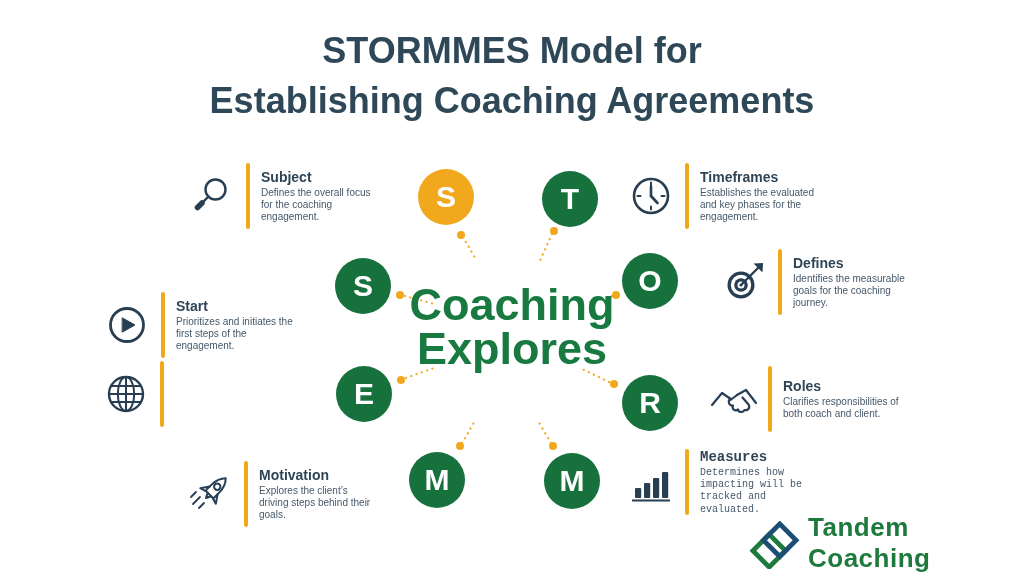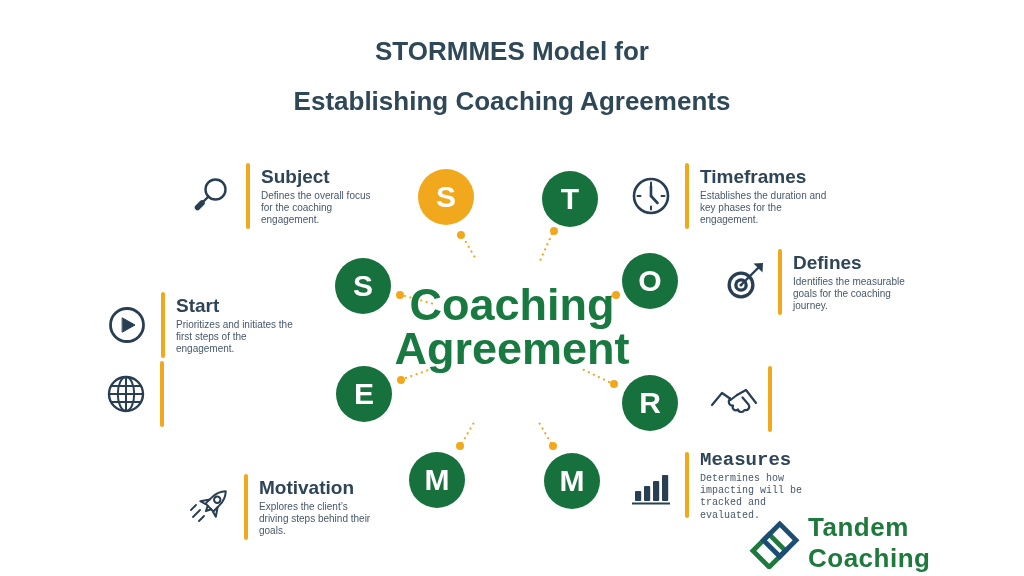--- a/index.html
+++ b/index.html
@@ -1,23 +1,23 @@
 <!DOCTYPE html>
 <html><head>
 <meta charset="utf-8">
 <style>
   html,body{margin:0;padding:0;background:#ffffff;}
   .canvas{position:relative;width:1024px;height:576px;background:#ffffff;overflow:hidden;
           font-family:"Liberation Sans",sans-serif;}
   .title{position:absolute;top:26px;left:0;width:100%;text-align:center;
-         font-size:26px;font-weight:700;color:#2F4858;line-height:50px;}
+         font-size:36px;font-weight:700;color:#2F4858;line-height:50px;}
   .item{position:absolute;display:flex;align-items:center;min-height:66px;}
   .item-icon{display:flex;align-items:center;justify-content:center;width:52px;}
   .item-bar{width:4px;height:66px;background:#F2A81D;border-radius:2px;margin:0 11px 0 8px;flex:none;}
-  .item-title{font-size:19px;font-weight:700;color:#2E4557;margin-bottom:2px;}
+  .item-title{font-size:14px;font-weight:700;color:#2E4557;margin-bottom:2px;}
   .item-desc{font-size:10px;color:#46586A;line-height:1.22;}
   .circle{position:absolute;width:56px;height:56px;border-radius:50%;color:#ffffff;
           font-size:30px;font-weight:700;display:flex;align-items:center;justify-content:center;}
   .circle.green{background:#17713C;}
   .circle.yellow{background:#F2A81D;}
   .center-label{position:absolute;left:362px;top:283px;width:300px;text-align:center;
           font-size:45px;font-weight:700;color:#187A40;line-height:44px;}
   .connectors{position:absolute;left:0;top:0;pointer-events:none;}
   .dotline{stroke:#F2A81D;stroke-width:2.2;stroke-linecap:round;stroke-dasharray:0.1 5.5;fill:none;}
   .bigdot{fill:#F2A81D;}
@@ -75,21 +75,21 @@
     </div>
   <div class="circle green" style="left:409px;top:452px;">
       <span>M</span>
     </div>
   <div class="circle green" style="left:544px;top:453px;">
       <span>M</span>
     </div>
 
   <div class="center-label">
     <div>Coaching</div>
-    <div>Agreement</div>
+    <div>Explores</div>
   </div>
 
   <div class="item" style="left:186px;top:163px;">
     <div class="item-icon">
       <svg class="ic" width="42" height="42" viewBox="0 0 42 42">
         <circle cx="24.5" cy="14.5" r="10" stroke-width="2.4"></circle>
         <line x1="17.5" y1="21.5" x2="12.5" y2="26.5" stroke-width="2.4"></line>
         <line x1="11" y1="28" x2="6.5" y2="32.5" stroke-width="5.5"></line>
       </svg>
     </div>
@@ -121,21 +121,21 @@
         <ellipse cx="20" cy="20" rx="8.2" ry="17" stroke-width="2"></ellipse>
         <line x1="3" y1="20" x2="37" y2="20" stroke-width="2"></line>
         <line x1="5.8" y1="12" x2="34.2" y2="12" stroke-width="2"></line>
         <line x1="5.8" y1="28" x2="34.2" y2="28" stroke-width="2"></line>
         <line x1="20" y1="3" x2="20" y2="37" stroke-width="2"></line>
       </svg>
     </div>
     <div class="item-bar"></div>
   </div>
 
-  <div class="item" style="left:184px;top:474px;">
+  <div class="item" style="left:184px;top:461px;">
     <div class="item-icon">
       <svg class="ic" width="48" height="48" viewBox="0 0 48 48">
         <g transform="rotate(45 27 21)" stroke-width="2">
           <path d="M27 3 C30.5 6.5 32.5 12 32.5 17.5 L32.5 26 L21.5 26 L21.5 17.5 C21.5 12 23.5 6.5 27 3 Z"></path>
           <circle cx="27" cy="15" r="3.2"></circle>
           <path d="M21.5 20 L16 28 L21.5 26.5"></path>
           <path d="M32.5 20 L38 28 L32.5 26.5"></path>
           <path d="M24.5 26 L27 31 L29.5 26"></path>
         </g>
         <path d="M5 27 L10 22 M7 34 L14 27 M13 38 L18 33" stroke-width="1.8"></path>
@@ -153,21 +153,21 @@
       <svg class="ic" width="40" height="40" viewBox="0 0 40 40">
         <circle cx="20" cy="20" r="17" stroke-width="2.6"></circle>
         <path d="M20 6.5 L20 9.5 M20 30.5 L20 33.5 M6.5 20 L9.5 20 M30.5 20 L33.5 20" stroke-width="2"></path>
         <line x1="20" y1="20" x2="20" y2="10.5" stroke-width="2.6"></line>
         <line x1="20" y1="20" x2="26.5" y2="27" stroke-width="2.6"></line>
       </svg>
     </div>
     <div class="item-bar"></div>
     <div class="item-text" style="width:128px;">
       <div class="item-title">Timeframes</div>
-      <div class="item-desc">Establishes the duration and key phases for the engagement.</div>
+      <div class="item-desc">Establishes the evaluated and key phases for the engagement.</div>
     </div>
   </div>
 
   <div class="item" style="left:718px;top:249px;">
     <div class="item-icon">
       <svg width="42" height="42" viewBox="0 0 42 42">
         <circle cx="18" cy="24" r="13.5" fill="#273E53"></circle>
         <circle cx="18" cy="24" r="10.2" fill="#ffffff"></circle>
         <circle cx="18" cy="24" r="6.8" fill="#273E53"></circle>
         <circle cx="18" cy="24" r="3.5" fill="#ffffff"></circle>
@@ -186,20 +186,24 @@
   <div class="item" style="left:708px;top:366px;">
     <div class="item-icon">
       <svg class="ic" width="52" height="42" viewBox="0 0 52 42">
         <path d="M4 27 L14 15 L22 20.5" stroke-width="2.2"></path>
         <path d="M48 25 L38 12 L29 17" stroke-width="2.2"></path>
         <path d="M22 20.5 C19.5 24 21 27.5 25 27.5 C23.5 31 27 33.5 30 31.5 C30.5 34.5 35 35 36.5 32 C40 33 42.5 29.5 40.5 26.5 L34.5 19.5" stroke-width="2.2"></path>
         <path d="M29 17 L22.5 22" stroke-width="2.2"></path>
       </svg>
     </div>
     <div class="item-bar"></div>
+    <div class="item-text" style="width:134px;">
+      <div class="item-title">Roles</div>
+      <div class="item-desc">Clarifies responsibilities of both coach and client.</div>
+    </div>
   </div>
 
   <div class="item" style="left:625px;top:449px;font-family:Liberation Mono, monospace;">
     <div class="item-icon">
       <svg width="42" height="42" viewBox="0 0 42 42">
         <rect x="5" y="27" width="6.2" height="10" rx="1" fill="#273E53"></rect>
         <rect x="14" y="22" width="6.2" height="15" rx="1" fill="#273E53"></rect>
         <rect x="23" y="17" width="6.2" height="20" rx="1" fill="#273E53"></rect>
         <rect x="32" y="11" width="6.2" height="26" rx="1" fill="#273E53"></rect>
         <line x1="2" y1="39.5" x2="40" y2="39.5" stroke="#273E53" stroke-width="2"></line>

